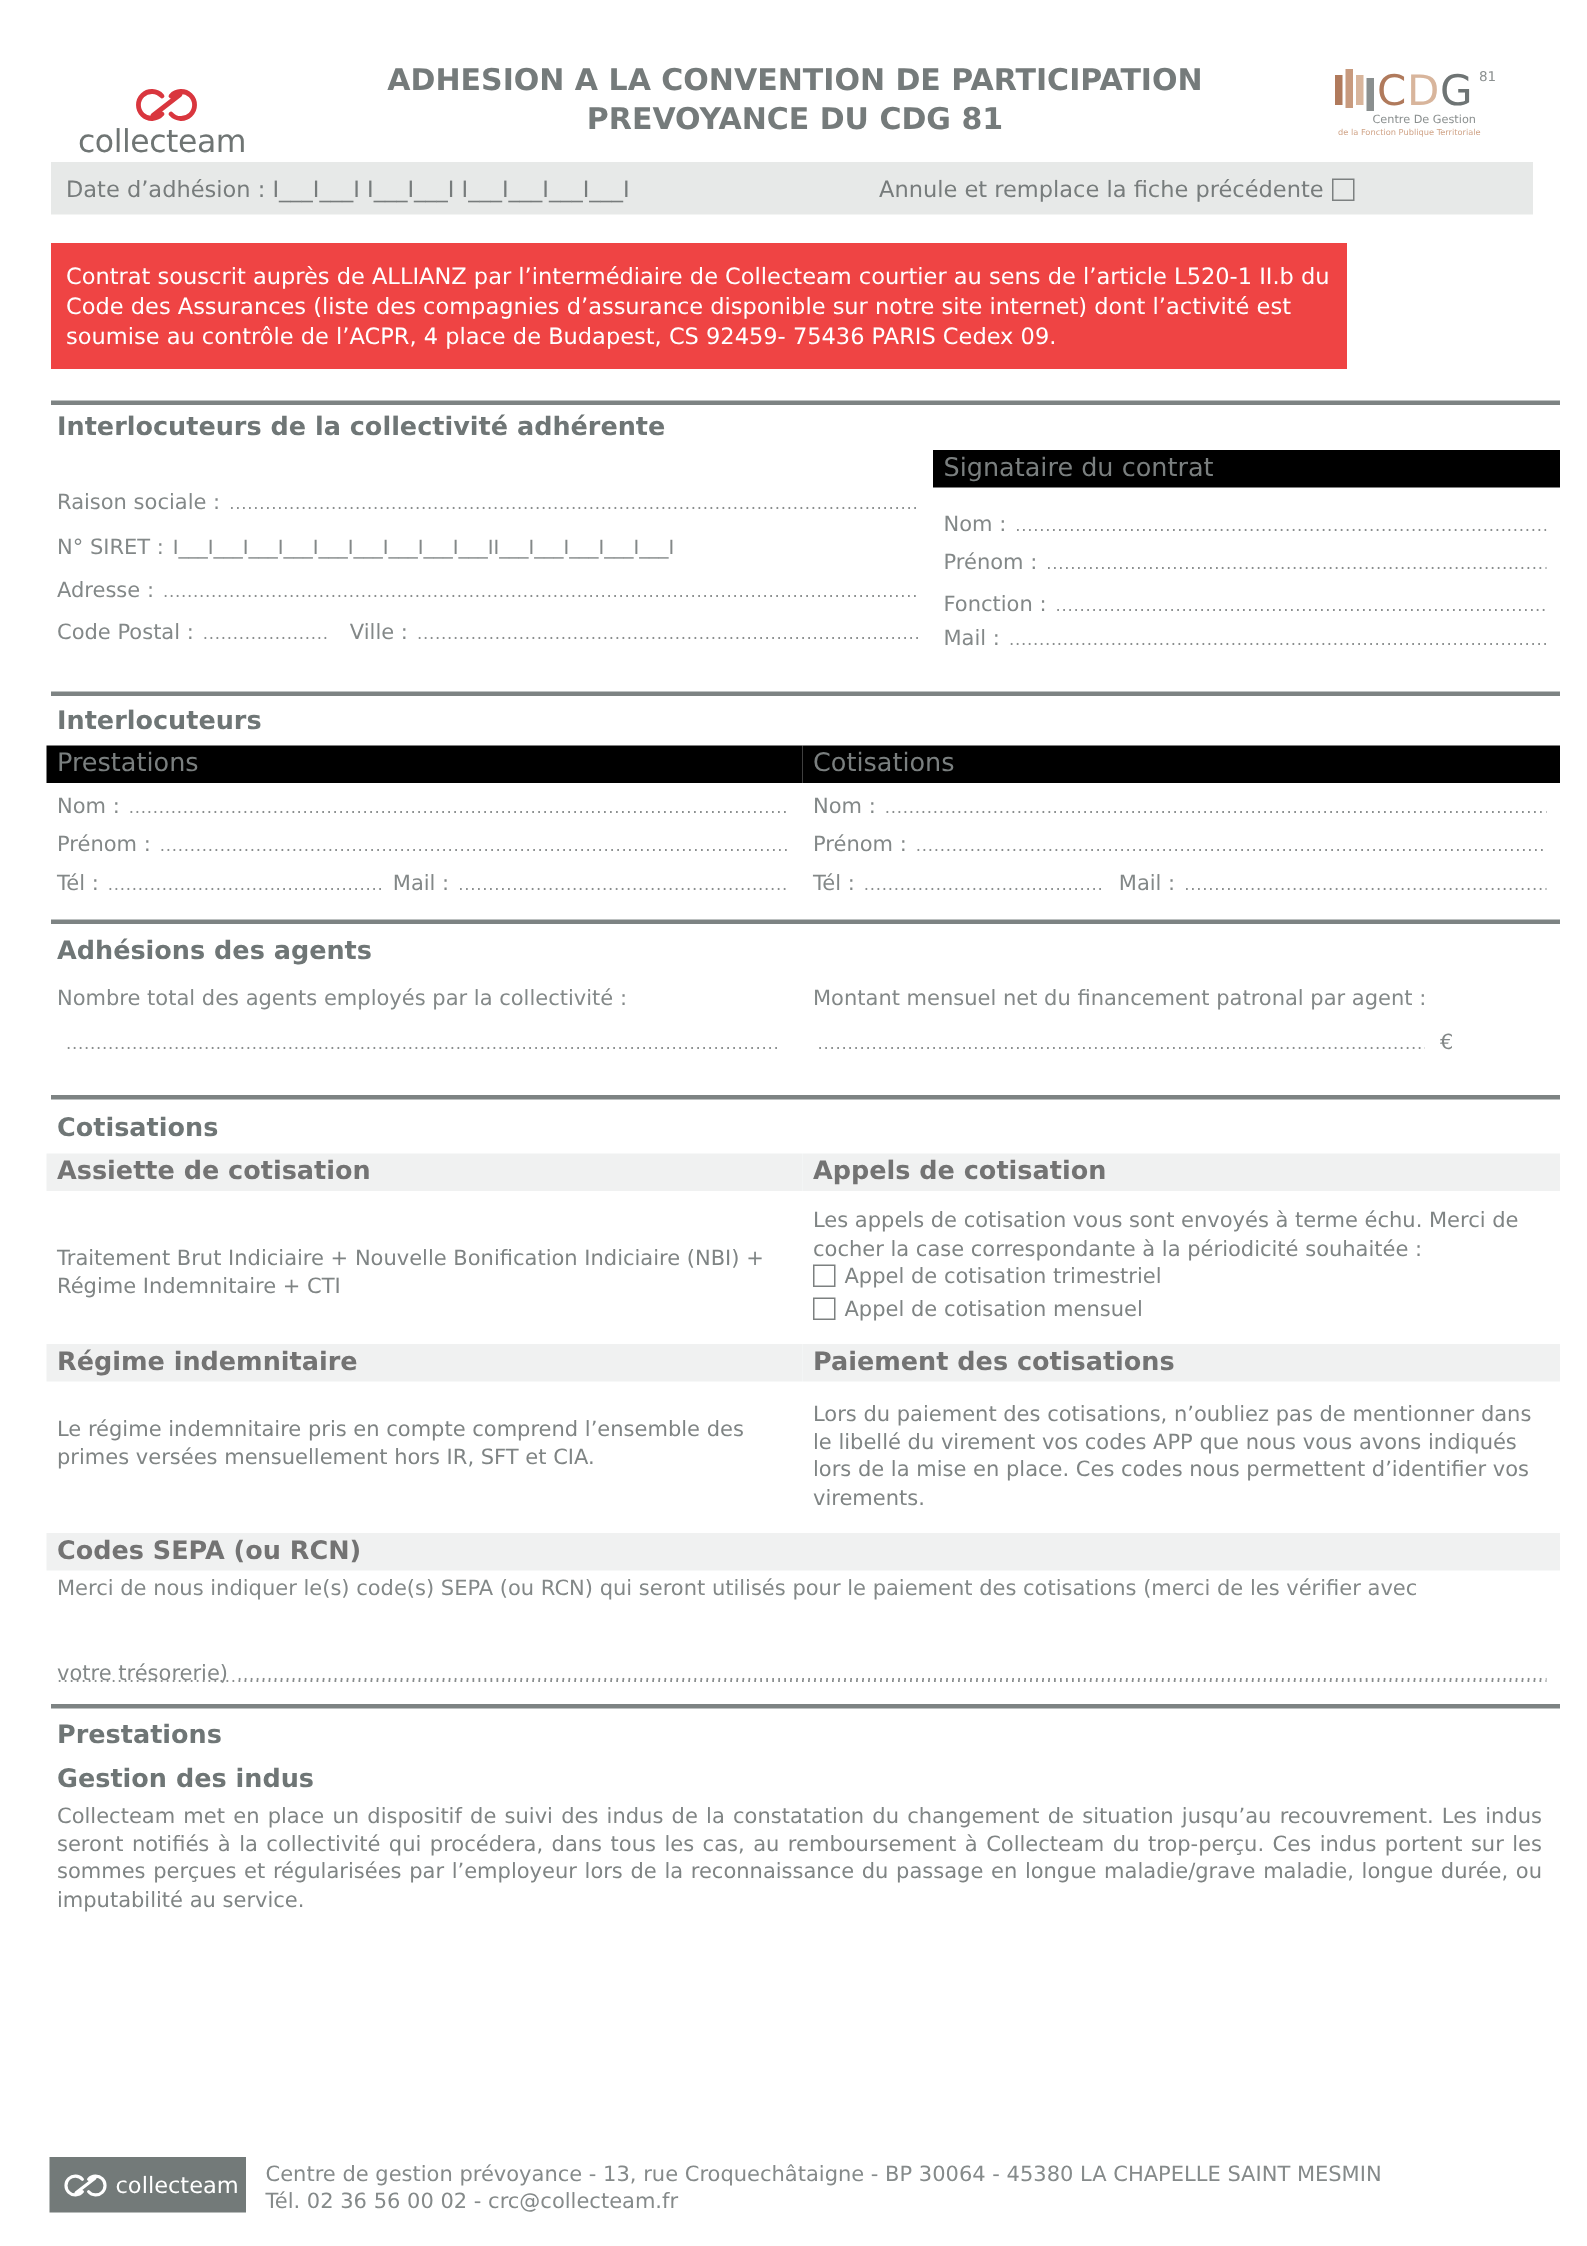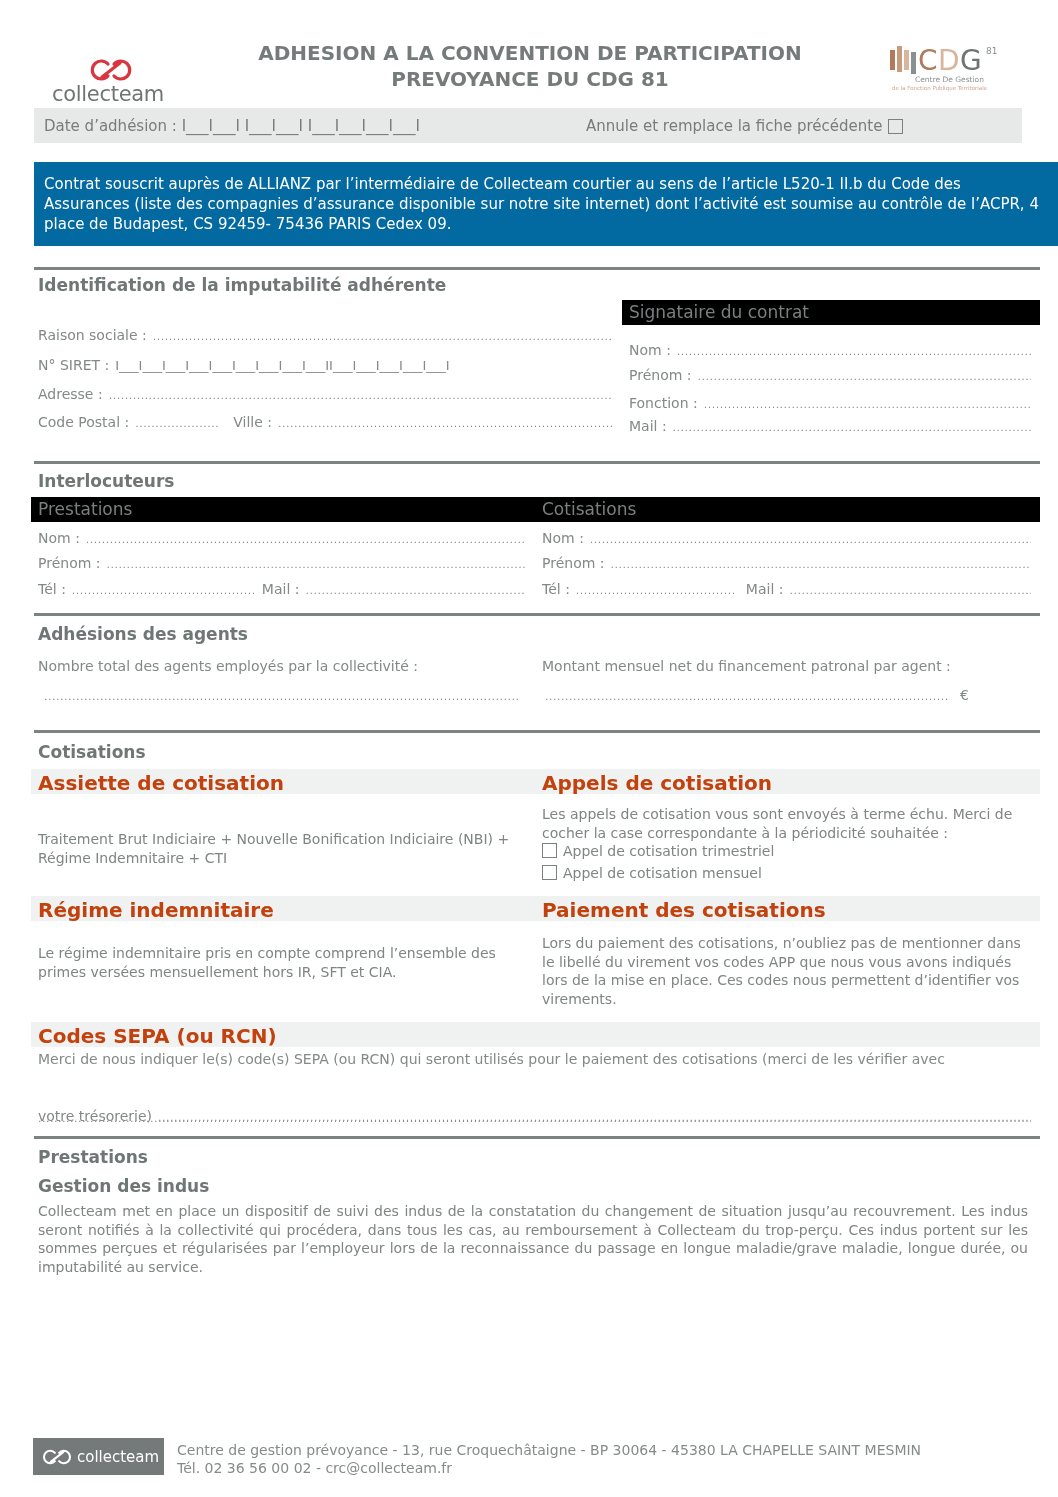--- a/index.html
+++ b/index.html
@@ -16,27 +16,27 @@
   #title { left: 200px; top: 40px; width: 660px; text-align: center; font-weight: bold; font-size: 20px; line-height: 26px; color: #757b7b; }
   #logo-cdg { left: 882px; top: 28px; width: 122px; height: 72px; }
 
   
   #date-bar { left: 34px; top: 108px; width: 988px; height: 35px; background: #e7e9e8; font-size: 15px; color: #777c7c; }
   #date-bar .left { position: absolute; left: 10px; top: 9px; }
   #date-bar .right { position: absolute; left: 552px; top: 9px; display: flex; align-items: center; gap: 6px; }
   .checkbox { width: 15px; height: 15px; border: 1.3px solid #7c8080; background: transparent; display: inline-block; }
 
   
-  #notice { left: 34px; top: 162px; width: 1024px; height: 84px; background: #0369a1; color: #ffffff; font-size: 15px; line-height: 20px; padding: 12px 10px; }
+  #notice { left: 34px; top: 162px; width: 864px; height: 84px; background: #ef4444; color: #ffffff; font-size: 15px; line-height: 20px; padding: 12px 10px; }
 
   
   .rule { left: 34px; width: 1006px; height: 3px; background: #7d8383; }
   .sec-title { font-weight: bold; font-size: 17px; color: #6f7676; }
   .subhead { background: #000000; font-size: 17px; color: #7a7f7f; height: 25px; padding: 2px 7px; }
-  .subhead-bold { background: #f0f1f1; font-size: 20px; font-weight: bold; color: #c2410c; height: 25px; padding: 2px 7px; }
+  .subhead-bold { background: #f0f1f1; font-size: 17px; font-weight: bold; color: #737373; height: 25px; padding: 2px 7px; }
   .field { font-size: 14px; color: #838888; display: flex; white-space: nowrap; height: 20px; align-items: baseline; }
   .field .lbl { flex: none; margin-right: 6px; }
   .field .dots { flex: 1 1 auto; }
   .body-text { font-size: 14px; line-height: 18.5px; color: #7f8484; }
   .chk-row { display: flex; align-items: flex-start; gap: 6px; font-size: 14px; color: #7f8484; height: 22px; }
 
   
   #footer-logo { left: 33px; top: 1438px; width: 131px; height: 37px; background: #737a79; color: #fff; display: flex; align-items: center; padding-left: 8px; gap: 4px; }
   #footer-logo .word { font-size: 15px; color: #fff; }
   #footer-text { left: 177px; top: 1441px; font-size: 14px; line-height: 18px; color: #858a8a; }
@@ -77,21 +77,21 @@
   </div>
   <div class="right">
     <span>Annule et remplace la fiche précédente</span>
     <span class="checkbox"></span>
   </div>
 </div>
 
 <div id="notice" class="abs">Contrat souscrit auprès de ALLIANZ par l’intermédiaire de Collecteam courtier au sens de l’article L520-1 II.b du Code des Assurances (liste des compagnies d’assurance disponible sur notre site internet) dont l’activité est soumise au contrôle de l’ACPR, 4 place de Budapest, CS 92459- 75436 PARIS Cedex 09.</div>
 
 <div class="abs rule" style="top:267px;"></div>
-<div class="abs sec-title" style="left:38px; top:275px;">Identification de la imputabilité adhérente</div>
+<div class="abs sec-title" style="left:38px; top:275px;">Interlocuteurs de la collectivité adhérente</div>
 
 <div class="abs field" style="left:38px; top:327px; width:574px;">
   <span class="lbl">Raison sociale :</span>
     <span class="dots"></span>
 </div>
 <div class="abs field" style="left:38px; top:357px; width:574px;">
   <span class="lbl">N° SIRET :</span>
     <span style="font-size:13px;">I___I___I___I___I___I___I___I___I___II___I___I___I___I___I</span>
 </div>
 <div class="abs field" style="left:38px; top:386px; width:574px;">

